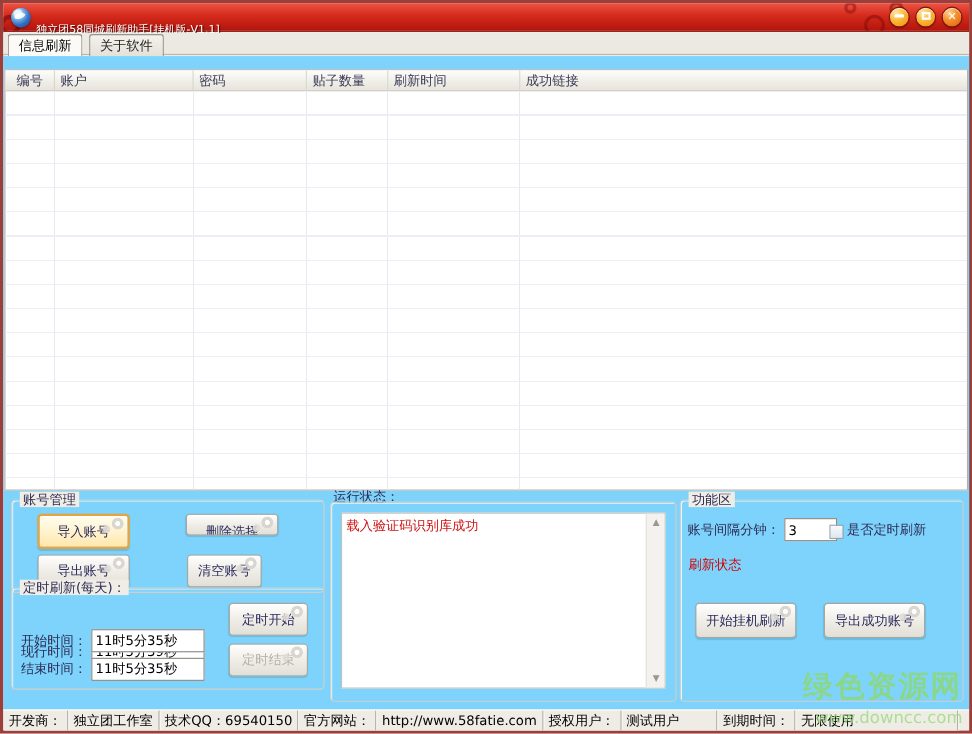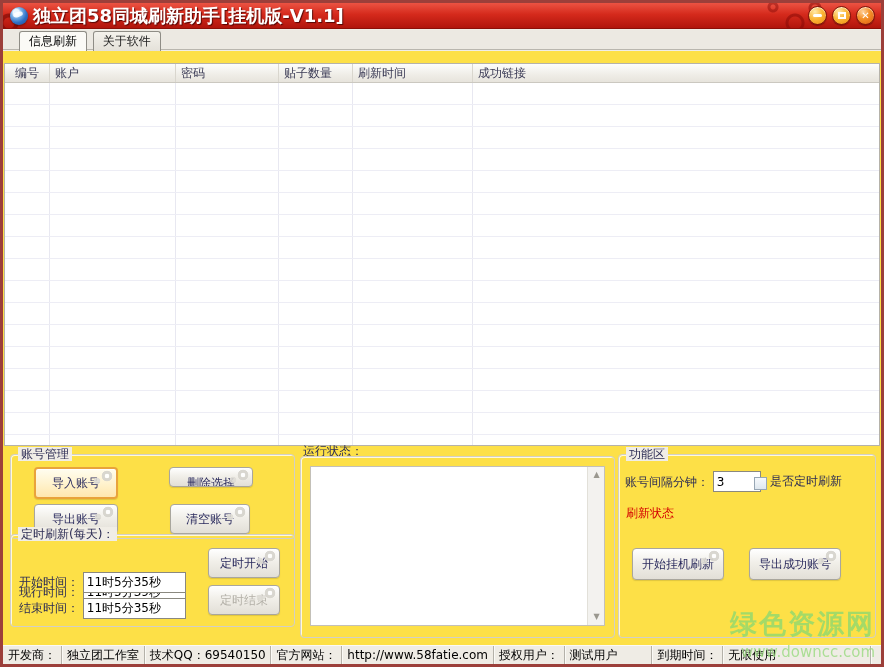--- a/index.html
+++ b/index.html
@@ -16,41 +16,41 @@
       radial-gradient(circle at 812px 5px, transparent 3px, rgba(130,8,5,.5) 4px, rgba(130,8,5,.5) 6px, transparent 7px),
       radial-gradient(circle at 770px 4px, transparent 2px, rgba(130,8,5,.45) 3px, rgba(130,8,5,.45) 5px, transparent 6px),
       radial-gradient(circle at 6px 20px, transparent 5px, rgba(110,6,4,.55) 6px, rgba(110,6,4,.55) 9px, transparent 10px),
       linear-gradient(#ec5343 0%, #d52a1c 45%, #b1150c 100%);
     border-bottom:1px solid #8c0f08; }
   .app-icon { position:absolute; left:7px; top:4px; width:18px; height:18px; border-radius:50%;
     background:radial-gradient(circle at 35% 30%, #eaf6ff 0 3px, #7db4e8 30%, #2e6fc4 60%, #164a94 100%);
     box-shadow:0 1px 2px rgba(0,0,0,.4); }
   .app-icon:after { content:""; position:absolute; left:3px; top:5px; width:10px; height:5px;
     border-radius:50%; background:rgba(255,255,255,.85); transform:rotate(-18deg); }
-  .title-text { position:absolute; left:30px; top:0; line-height:26px; color:#fff;
-    font-weight:bold; font-size:18px; text-shadow:1px 1px 1px rgba(60,0,0,.8); }
+  .title-text { position:absolute; left:30px; top:12px; line-height:26px; color:#fff;
+    font-weight:normal; font-size:10px; text-shadow:1px 1px 1px rgba(60,0,0,.8); }
   .win-controls { position:absolute; right:6px; top:3px; display:flex; gap:5px; }
   .win-btn { width:19px; height:19px; border-radius:50%; border:1px solid #7d150b;
     background:radial-gradient(circle at 35% 28%, #ffe9a8 0%, #fbb636 45%, #ef8b12 100%);
     color:#fff; font-size:10px; line-height:17px; text-align:center; font-weight:bold;
     cursor:pointer; box-shadow:inset 0 1px 1px rgba(255,255,255,.7), 0 1px 1px rgba(0,0,0,.3); }
   .win-btn.close { background:radial-gradient(circle at 35% 28%, #ffd2a0 0%, #f4922a 40%, #e05a10 100%); }
   .win-btn .bar { display:inline-block; width:9px; height:3px; background:#fff; border-radius:2px; margin-bottom:2px; }
   .win-btn .sq { display:inline-block; width:8px; height:7px; border:2px solid #fff; margin-top:4px; }
 
   
-  .tabstrip { position:absolute; left:0; top:27px; right:0; height:20px; padding-left:16px;
+  .tabstrip { position:absolute; left:0; top:27px; right:0; height:20px; padding-left:4px;
     background:#ece9e2; border-bottom:1px solid #b9b6ae; }
   .tab { display:inline-block; height:20px; line-height:19px; padding:0 9px; margin-right:2px;
     border:1px solid #8f8d86; border-bottom:none; border-radius:3px 3px 0 0;
     background:linear-gradient(#f4f2ec,#e4e1d9); color:#222; cursor:pointer; position:relative; top:1px; }
   .tab.active { background:#fbfaf6; height:21px; color:#000; }
 
   
-  .page { position:absolute; left:0; top:48px; right:0; bottom:19px; background:#fde047; }
+  .page { position:absolute; left:0; top:48px; right:0; bottom:19px; background:#7dd3fc; }
 
   
   .table { position:absolute; left:1px; top:12px; width:876px; height:383px;
     background:#fff; border:1px solid #b5b2aa; }
   .thead { display:flex; height:19px; background:linear-gradient(#fdfdfc,#efede7 60%,#e7e4dc);
     border-bottom:1px solid #cbc8c0; color:#3a3a55; }
   .th { line-height:18px; padding-left:5px; border-right:1px solid #d9d6ce; overflow:hidden;
     white-space:nowrap; cursor:default; }
   .th.c1{width:45px; padding-left:10px;} .th.c2{width:126px;} .th.c3{width:103px;}
   .th.c4{width:74px;} .th.c5{width:120px;} .th.c6{flex:1; border-right:none;}
@@ -153,21 +153,21 @@
         <div class="th c6">成功链接</div>
       </div>
       <div class="tbody"></div>
     </div>
 
     <div class="groupbox" style="left:7px; top:403px; width:285px; height:85px;">
       <span class="legend">账号管理</span>
       <div class="btn focused" style="left:23px; top:12px; width:84px; height:32px; line-height:29px;font-family:Liberation Serif, serif;">导入账号</div>
       <div class="btn" style="left:148px; top:12px; width:84px; height:20px; line-height:31px;margin-left:10px;">删除选择</div>
       <div class="btn" style="left:23px; top:49px; width:84px; height:30px; line-height:29px;">导出账号</div>
-      <div class="btn" style="left:159px; top:49px; width:80px; height:30px; line-height:29px;">清空账号</div>
+      <div class="btn" style="left:159px; top:49px; width:68px; height:30px; line-height:29px;">清空账号</div>
     </div>
 
     <div class="groupbox" style="left:7px; top:483px; width:285px; height:93px;">
       <span class="legend">定时刷新(每天)：</span>
       <div class="fieldrow" style="left:8px; top:11px;">
         <span class="flabel">现行时间：</span>
         <input class="tinput" style="width: 103px; margin-top: 36px;" value="11时5分39秒">
       </div>
       <div class="fieldrow" style="left:8px; top:37px;">
         <span class="flabel">开始时间：</span>
@@ -177,20 +177,21 @@
         <span class="flabel">结束时间：</span>
         <input class="tinput" style="width: 103px;" value="11时5分35秒">
       </div>
       <div class="btn" style="left:197px; top:13px; width:72px; height:30px; line-height:29px;">定时开始</div>
       <div class="btn disabled" style="left:197px; top:50px; width:72px; height:30px; line-height:29px;">定时结束</div>
     </div>
 
     <div class="status-label" style="left:300px; top:392px;">运行状态：</div>
     <div class="statusbox" style="left:297px; top:405px; width:315px; height:182px;">
       <div class="logarea">
+        <div class="logtext">载入验证码识别库成功</div>
         <div class="vscroll">
           <div class="varrow up">▲</div>
           <div class="varrow down">▼</div>
         </div>
       </div>
     </div>
 
     <div class="groupbox" style="left:615px; top:403px; width:258px; height:184px;">
       <span class="legend">功能区</span>
       <div class="fieldrow" style="left:6px; top:16px;">

